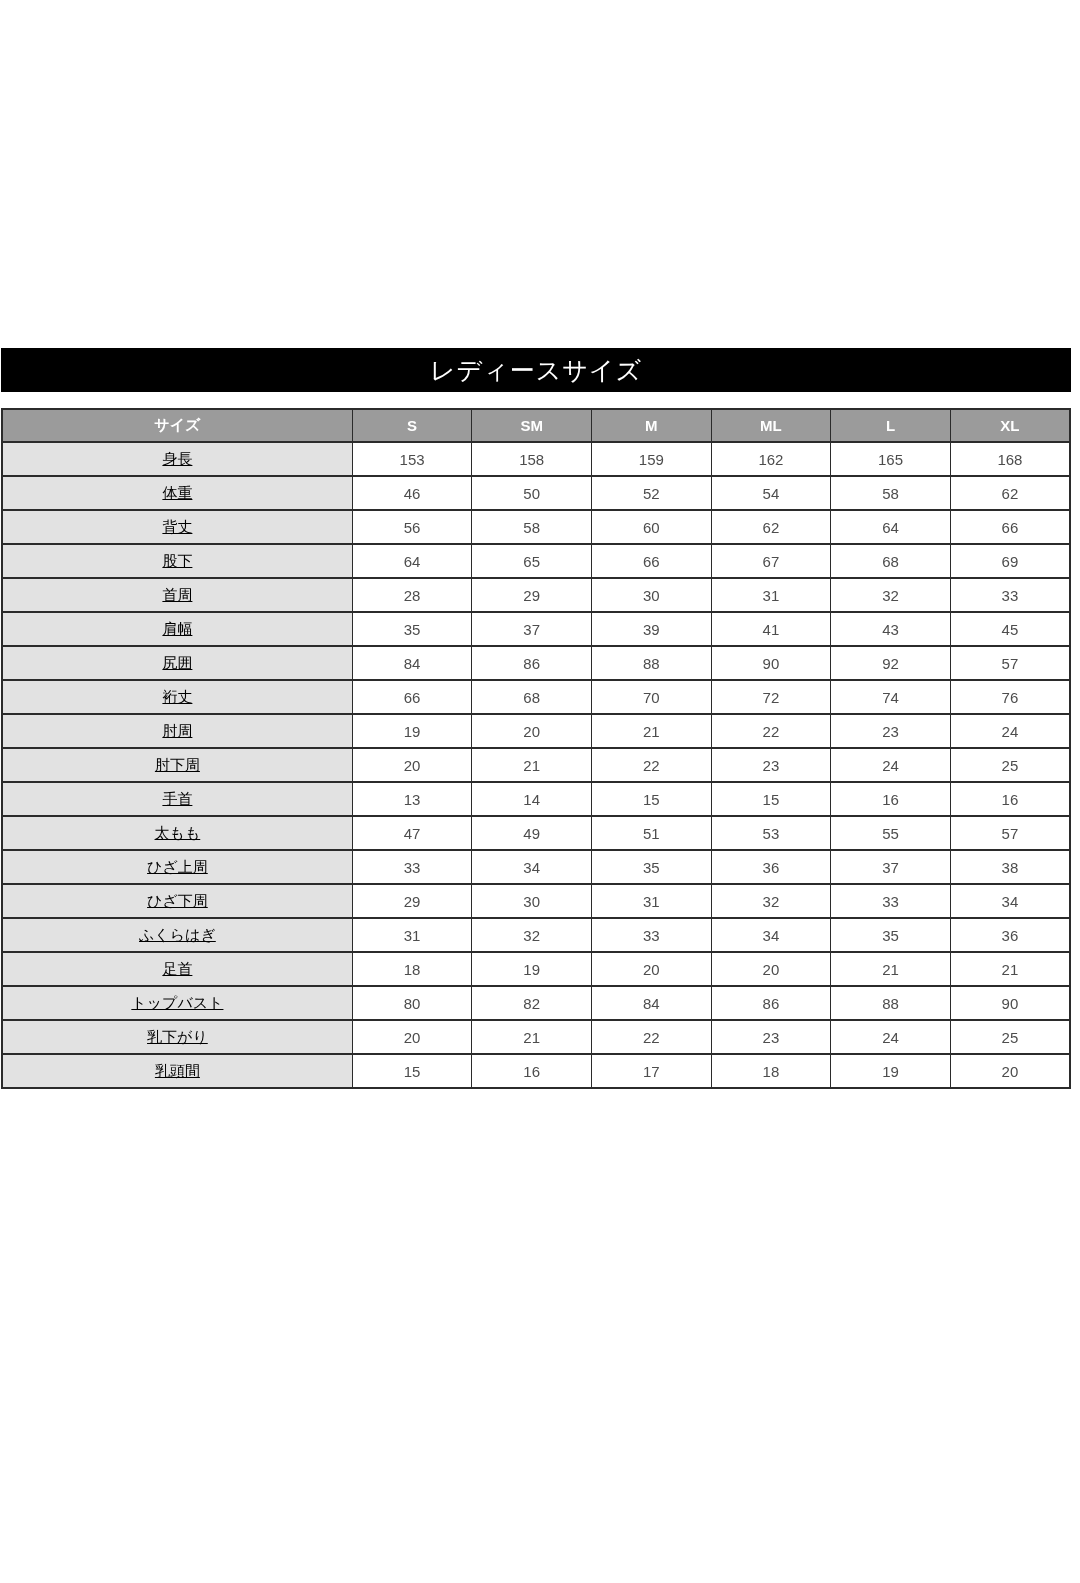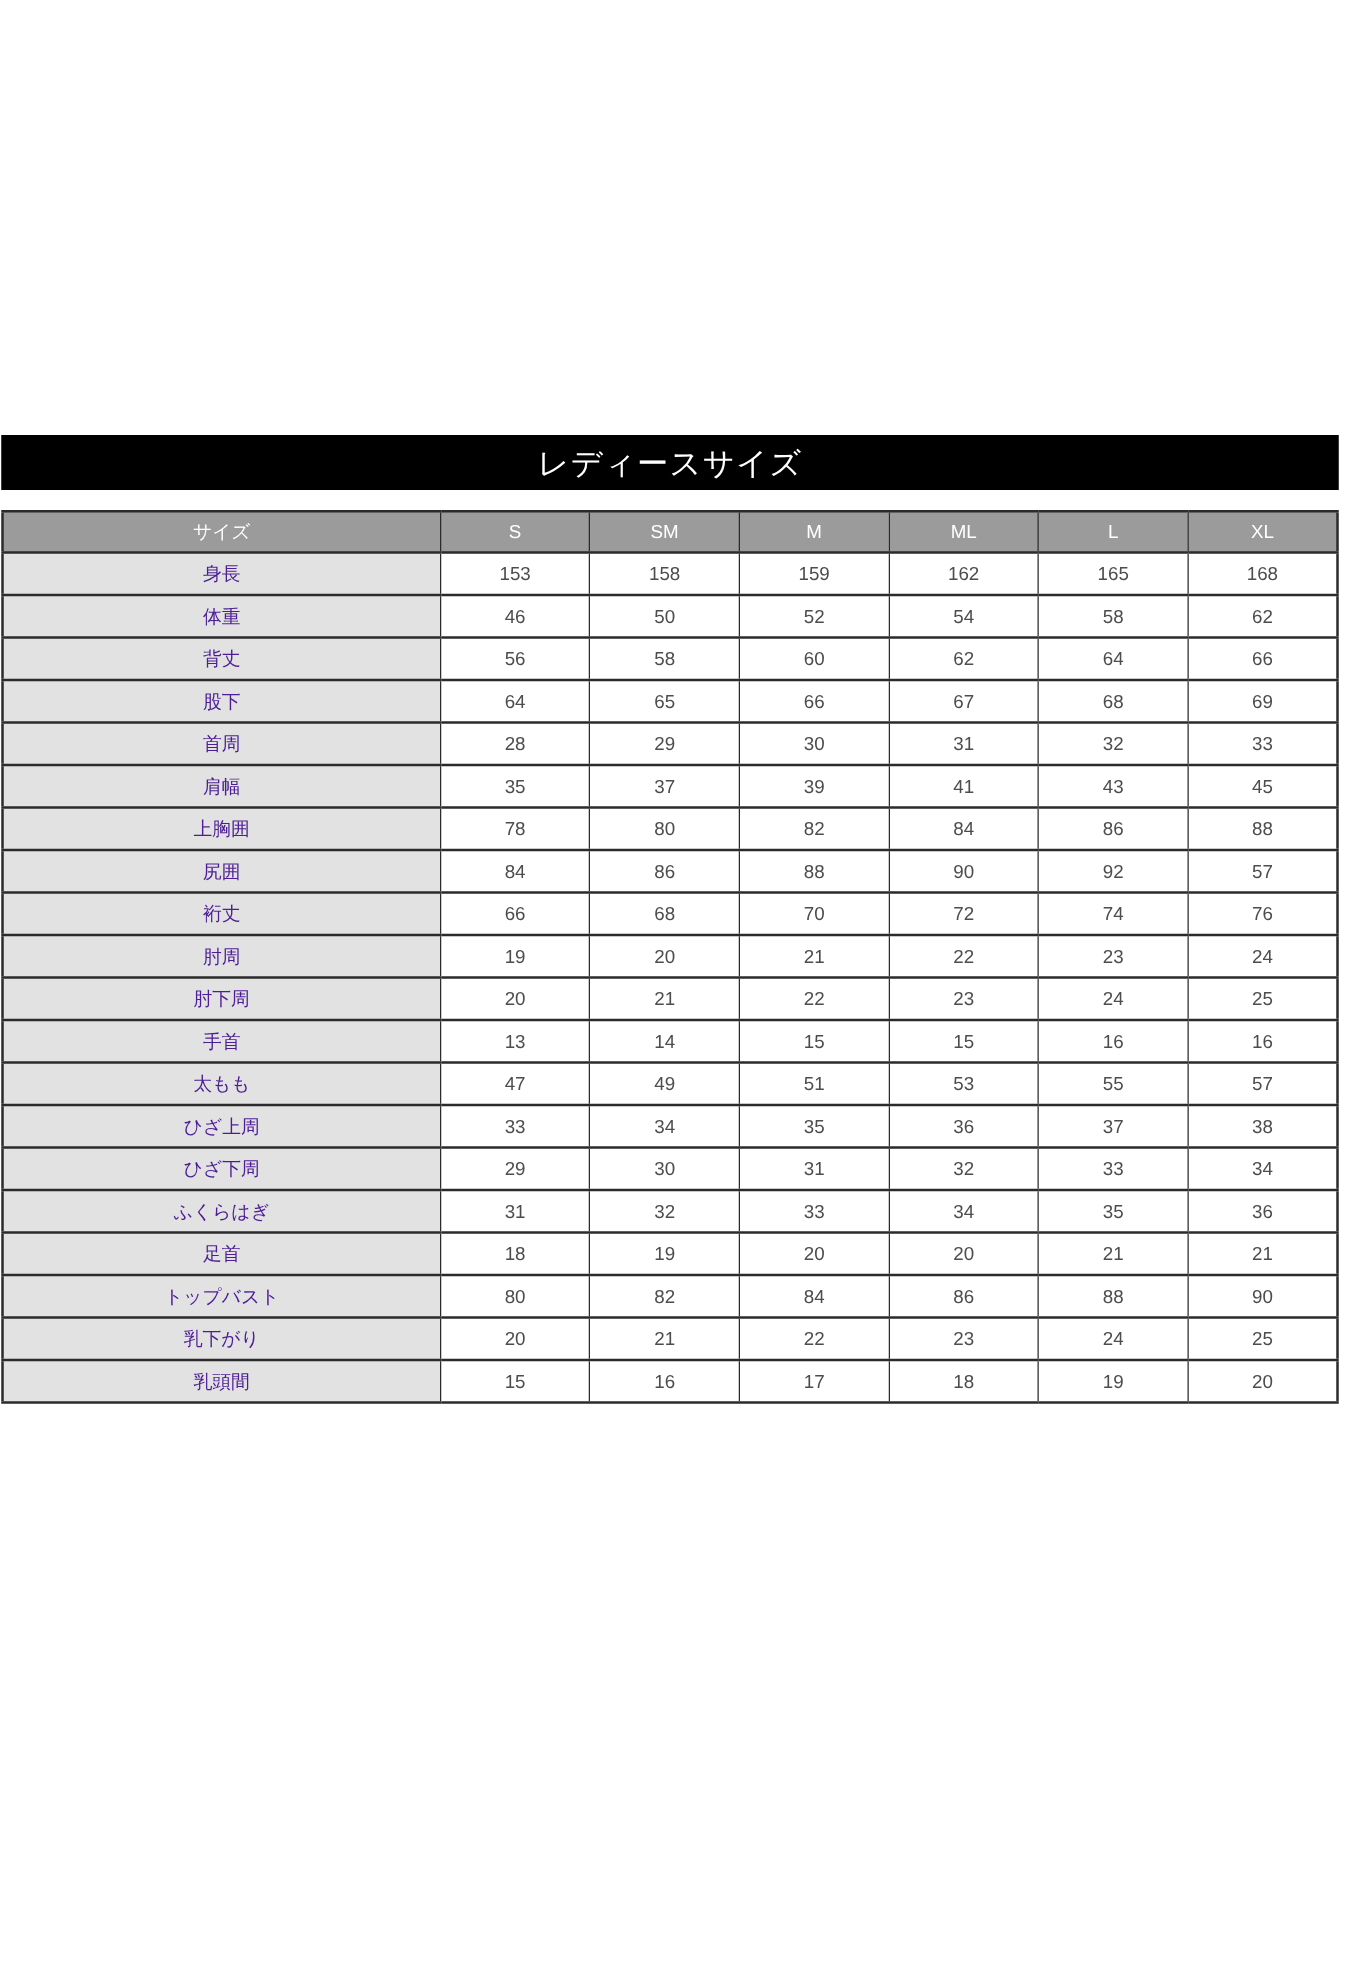--- a/index.html
+++ b/index.html
@@ -40,25 +40,25 @@
     border-color: #2b2b2b;
     border-width: 2px 1px;
     height: 34px;
     text-align: center;
     vertical-align: middle;
     font-size: 15px;
   }
   table.size-table thead th {
     background: #9b9b9b;
     color: #ffffff;
-    font-weight: 400;
+    font-weight: 700;
     height: 33px;
   }
   table.size-table td { background: #ffffff; color: #4d4d4d; }
-  table.size-table td.label { background: #e2e2e2; color: #4c1d95; }
+  table.size-table td.label { background: #e2e2e2; color: #000000; text-decoration: underline; }
 </style>
 </head>
 <body>
 
 <div class="page">
   <div class="title-bar">
     <span>レディースサイズ</span>
   </div>
   <table class="size-table">
     <colgroup>
@@ -130,29 +130,20 @@
         <tr>
           <td class="label">肩幅</td>
           <td>35</td>
           <td>37</td>
           <td>39</td>
           <td>41</td>
           <td>43</td>
           <td>45</td>
         </tr>
         <tr>
-          <td class="label">上胸囲</td>
-          <td>78</td>
-          <td>80</td>
-          <td>82</td>
-          <td>84</td>
-          <td>86</td>
-          <td>88</td>
-        </tr>
-        <tr>
           <td class="label">尻囲</td>
           <td>84</td>
           <td>86</td>
           <td>88</td>
           <td>90</td>
           <td>92</td>
           <td>57</td>
         </tr>
         <tr>
           <td class="label">裄丈</td>

